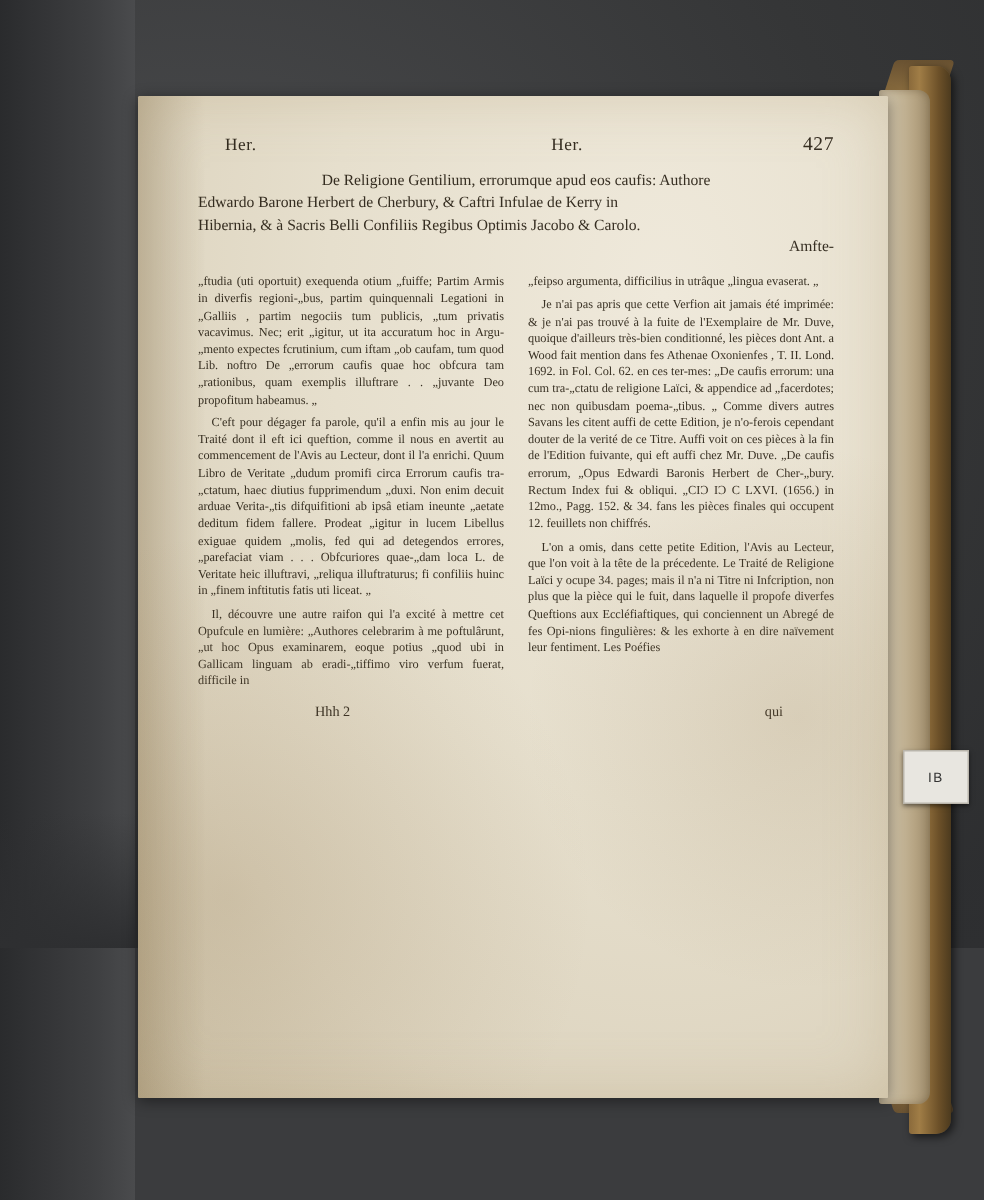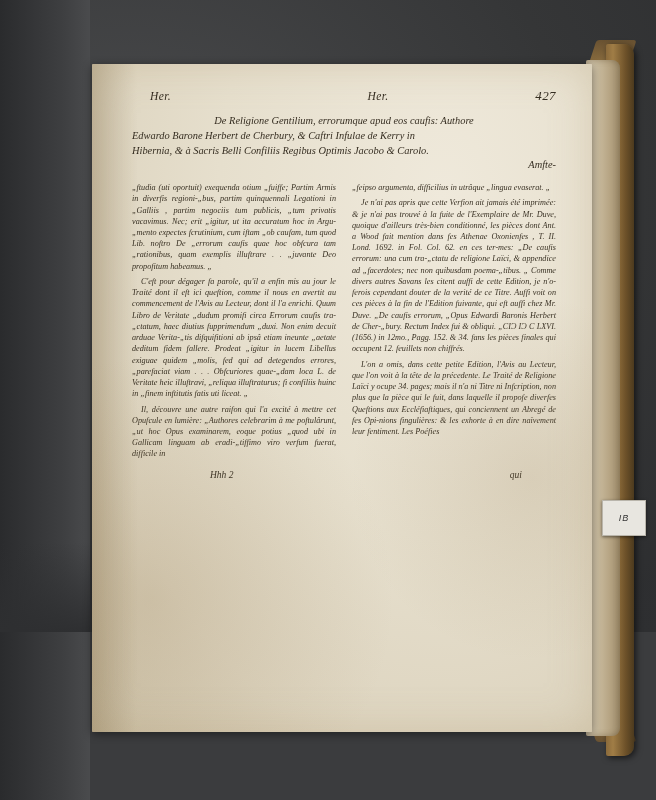--- a/index.html
+++ b/index.html
@@ -4,21 +4,20 @@
 <style>
   html,body{margin:0;padding:0;}
   body{
     width:656px;height:800px;overflow:hidden;
     background:#3b3c3e;
     font-family:"Liberation Serif", serif;
   }
   .scene{position:relative;width:656px;height:632px;
     background:
       radial-gradient(ellipse at 20% 30%, #4a4b4d 0%, #353637 60%, #2c2d2f 100%);
-    font-style: italic;
   }
   
   .backdrop-left{position:absolute;left:0;top:0;width:90px;height:800px;
     background:linear-gradient(90deg,#2a2b2d 0%, #3e3f41 70%, #4a4b4d 100%);}
   .backdrop-bottom{position:absolute;left:0;bottom:0;width:656px;height:90px;
     background:linear-gradient(0deg,#2e2f31 0%, rgba(60,61,63,0) 100%);}
 
   
   .book{position:absolute;left:74px;top:24px;width:560px;height:740px;}
   

